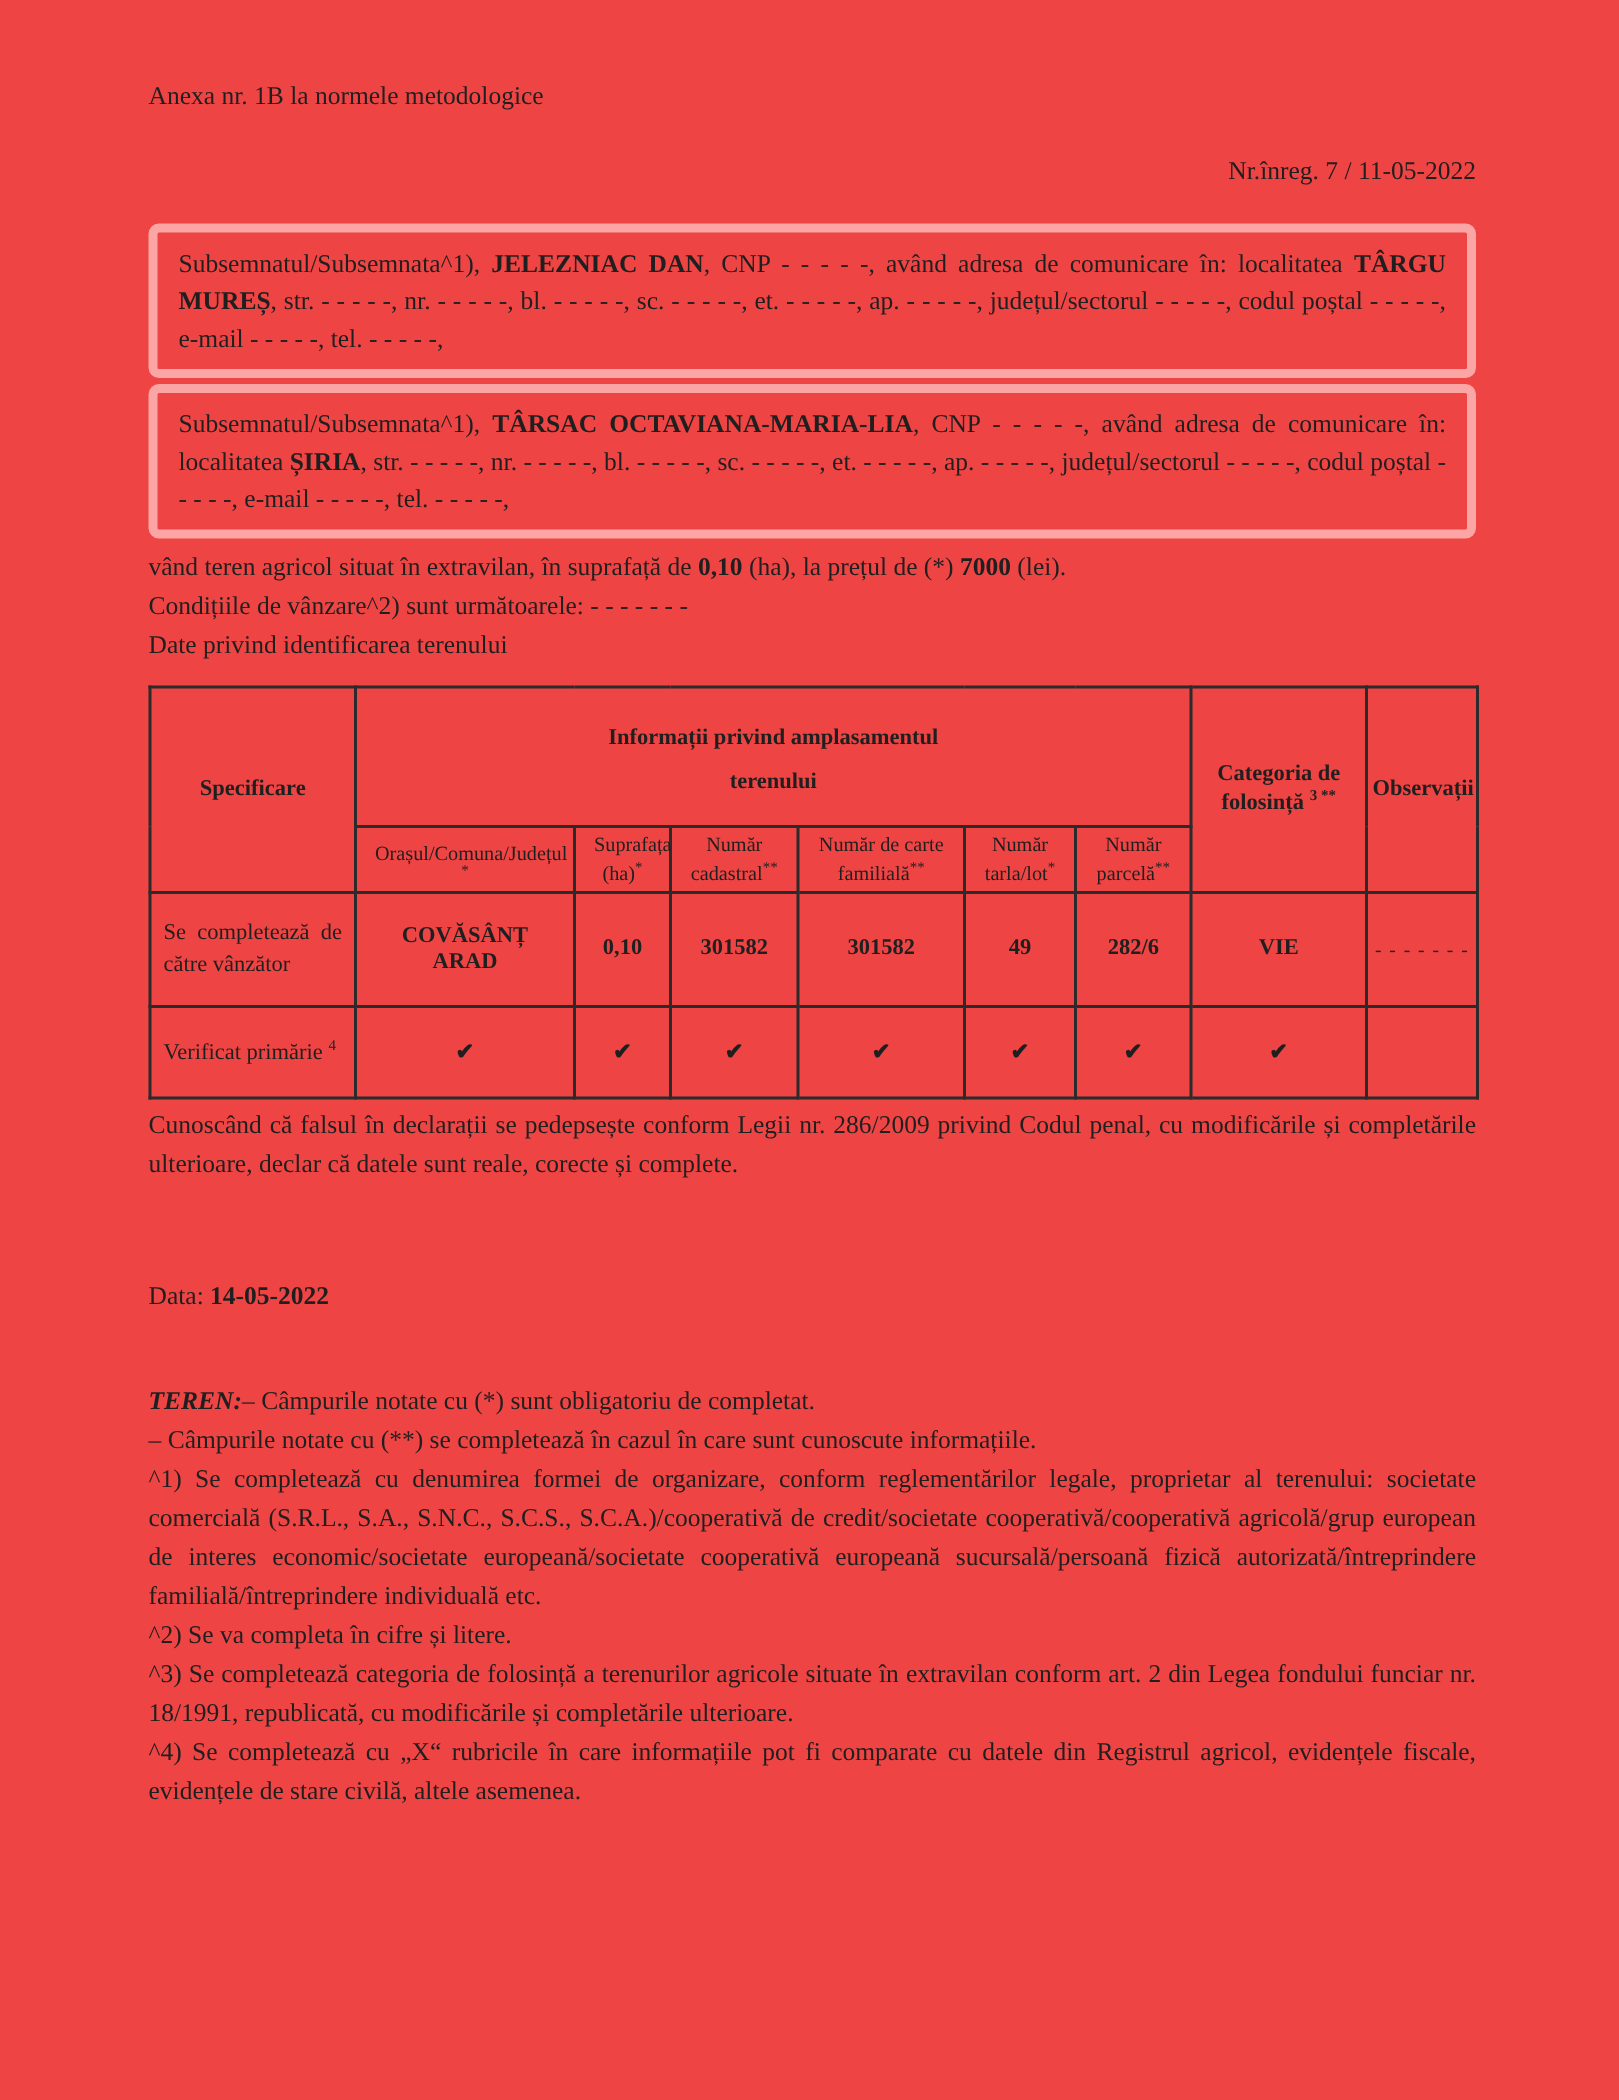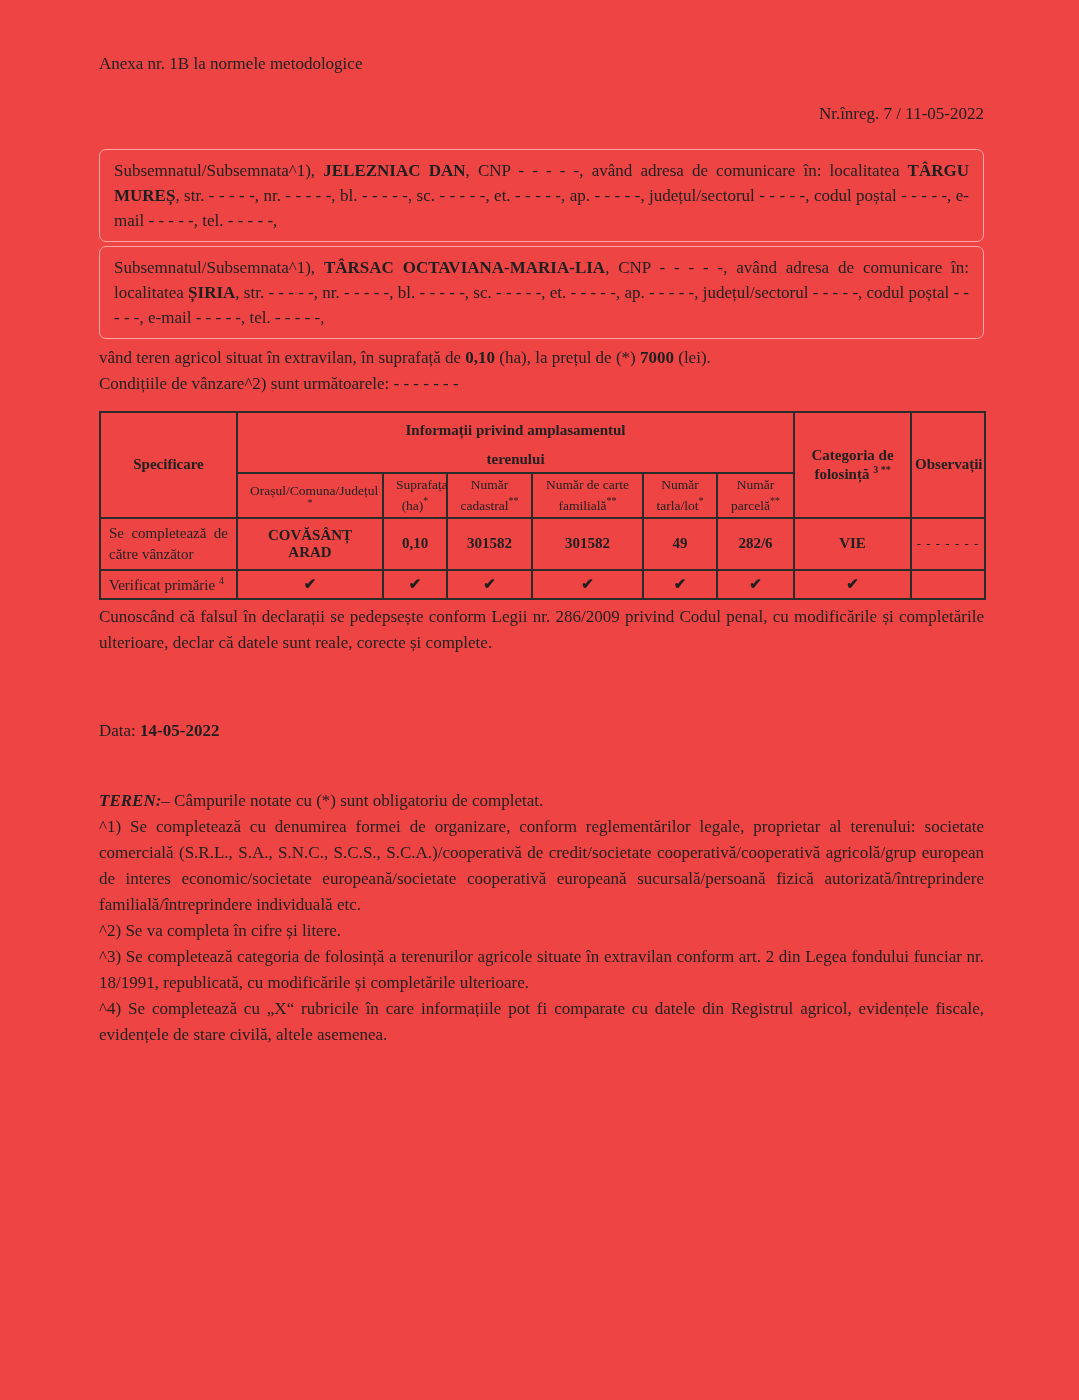--- a/index.html
+++ b/index.html
@@ -11,21 +11,21 @@
     font-family: "Liberation Serif", serif;
     font-size: 17px;
     position: relative;
     overflow: hidden;
   }
   .content { padding: 53px 95px 0 99px; width: 1079px; }
   .annex { font-size: 17px; line-height: 22px; }
   .reg { text-align: right; margin-top: 28px; font-size: 17px; line-height: 22px; }
   .title { text-align: center; margin-top: 24px; font-weight: bold; font-size: 18px; letter-spacing: 0.4px; line-height: 24px; }
   .party-box {
-    border: 1px solid #fca5a5;
+    border: 6px solid #fca5a5;
     border-radius: 7px;
     padding: 8px 14px;
     text-align: justify;
     line-height: 25px;
     font-size: 17px;
   }
   .box1 { margin-top: 24px; }
   .box2 { margin-top: 4px; }
   .b { font-weight: bold; }
   .bi { font-weight: bold; font-style: italic; }
@@ -37,21 +37,21 @@
     margin-top: 14px;
     border-collapse: collapse;
     table-layout: fixed;
     width: 885px;
   }
   table.land td {
     border: 2px solid #2b2b2b;
     text-align: center;
     vertical-align: middle;
     font-size: 15px;
-    padding: 4px 3px;
+    padding: 20px 3px;
   }
   td.th { font-weight: bold; }
   td.spec { font-size: 15px; }
   td.group { height: 53px; vertical-align: top; }
   td.group .g1 { margin-top: 5px; }
   td.group .g2 { margin-top: 12px; }
   tr.subhead td { font-weight: normal; font-size: 13.5px; line-height: 16px; height: 42px; padding: 3px 12px; }
   tr.subhead td:first-child sup { display: block; text-align: center; line-height: 8px; }
   sup { font-size: 10px; }
   tr.datarow td { height: 49px; font-weight: bold; }
@@ -76,20 +76,21 @@
 
     <div class="annex">Anexa nr. 1B la normele metodologice</div>
     <div class="reg">Nr.înreg. 7 / 11-05-2022</div>
 
     <div class="party-box box1"><span>Subsemnatul/Subsemnata^1), </span><span class="b">JELEZNIAC DAN</span><span>, CNP - - - - -, având adresa de comunicare în: localitatea </span><span class="b">TÂRGU MUREȘ</span><span>, str. - - - - -, nr. - - - - -, bl. - - - - -, sc. - - - - -, et. - - - - -, ap. - - - - -, județul/sectorul - - - - -, codul poștal - - - - -, e-mail - - - - -, tel. - - - - -,</span></div>
 
     <div class="party-box box2"><span>Subsemnatul/Subsemnata^1), </span><span class="b">TÂRSAC OCTAVIANA-MARIA-LIA</span><span>, CNP - - - - -, având adresa de comunicare în: localitatea </span><span class="b">ȘIRIA</span><span>, str. - - - - -, nr. - - - - -, bl. - - - - -, sc. - - - - -, et. - - - - -, ap. - - - - -, județul/sectorul - - - - -, codul poștal - - - - -, e-mail - - - - -, tel. - - - - -,</span></div>
 
     <p class="line sale"><span>vând teren agricol situat în extravilan, în suprafață de </span><span class="b">0,10</span><span> (ha), la prețul de (*) </span><span class="b">7000</span><span> (lei).</span></p>
     <p class="line">Condițiile de vânzare^2) sunt următoarele: - - - - - - -</p>
+    <p class="line">Date privind identificarea terenului</p>
 
     <table class="land">
       <colgroup>
         <col style="width:137px">
           <col style="width:146px">
           <col style="width:64px">
         <col style="width:85px">
           <col style="width:111px">
           <col style="width:74px">
         <col style="width:77px">
@@ -141,20 +142,21 @@
         </tr>
       </tbody>
     </table>
 
     <p class="legal">Cunoscând că falsul în declarații se pedepsește conform Legii nr. 286/2009 privind Codul penal, cu modificările și completările ulterioare, declar că datele sunt reale, corecte și complete.</p>
 
     <p class="dateline"><span>Data: </span><span class="b">14-05-2022</span></p>
 
     <div class="notes">
       <p class="justify"><span class="bi">TEREN:</span><span>– Câmpurile notate cu (*) sunt obligatoriu de completat.</span></p>
+      <p>– Câmpurile notate cu (**) se completează în cazul în care sunt cunoscute informațiile.</p>
       <p class="justify">^1) Se completează cu denumirea formei de organizare, conform reglementărilor legale, proprietar al terenului: societate comercială (S.R.L., S.A., S.N.C., S.C.S., S.C.A.)/cooperativă de credit/societate cooperativă/cooperativă agricolă/grup european de interes economic/societate europeană/societate cooperativă europeană sucursală/persoană fizică autorizată/întreprindere familială/întreprindere individuală etc.</p>
       <p>^2) Se va completa în cifre și litere.</p>
       <p class="justify">^3) Se completează categoria de folosință a terenurilor agricole situate în extravilan conform art. 2 din Legea fondului funciar nr. 18/1991, republicată, cu modificările și completările ulterioare.</p>
       <p class="justify">^4) Se completează cu „X“ rubricile în care informațiile pot fi comparate cu datele din Registrul agricol, evidențele fiscale, evidențele de stare civilă, altele asemenea.</p>
     </div>
 
   </div>
 </div>
 
 </body></html>

